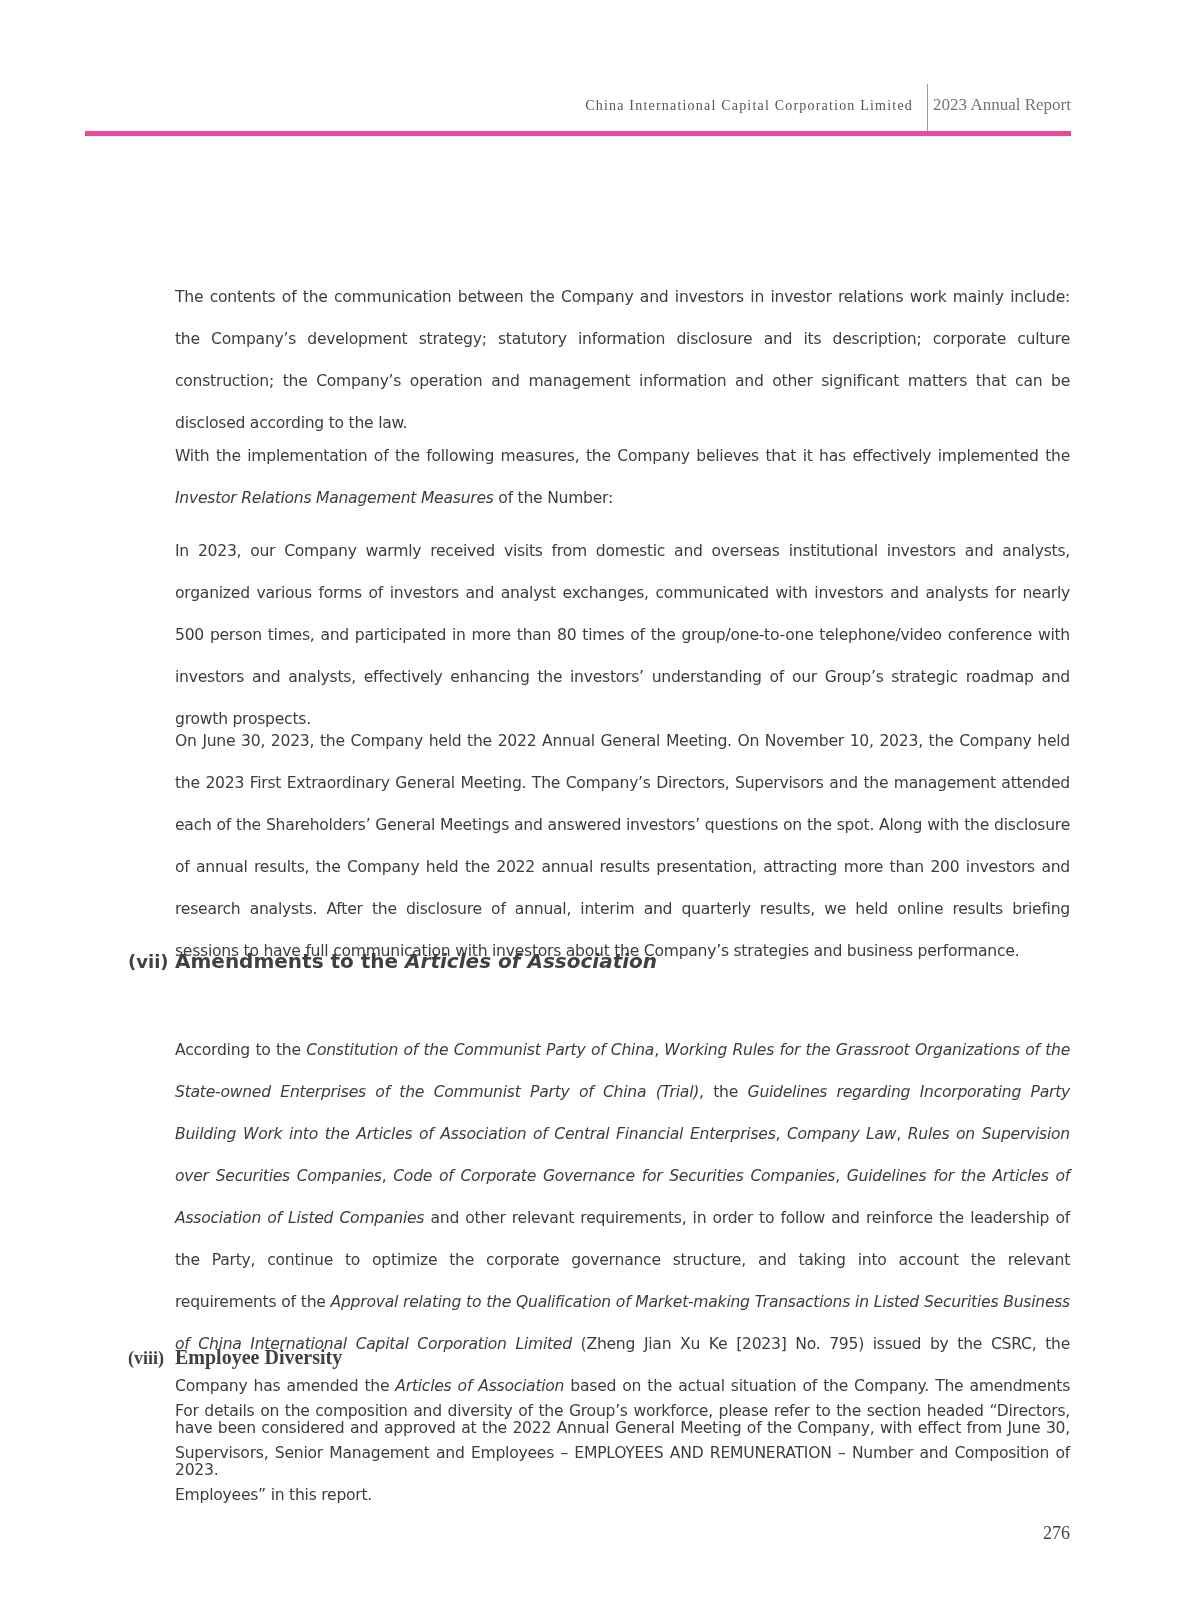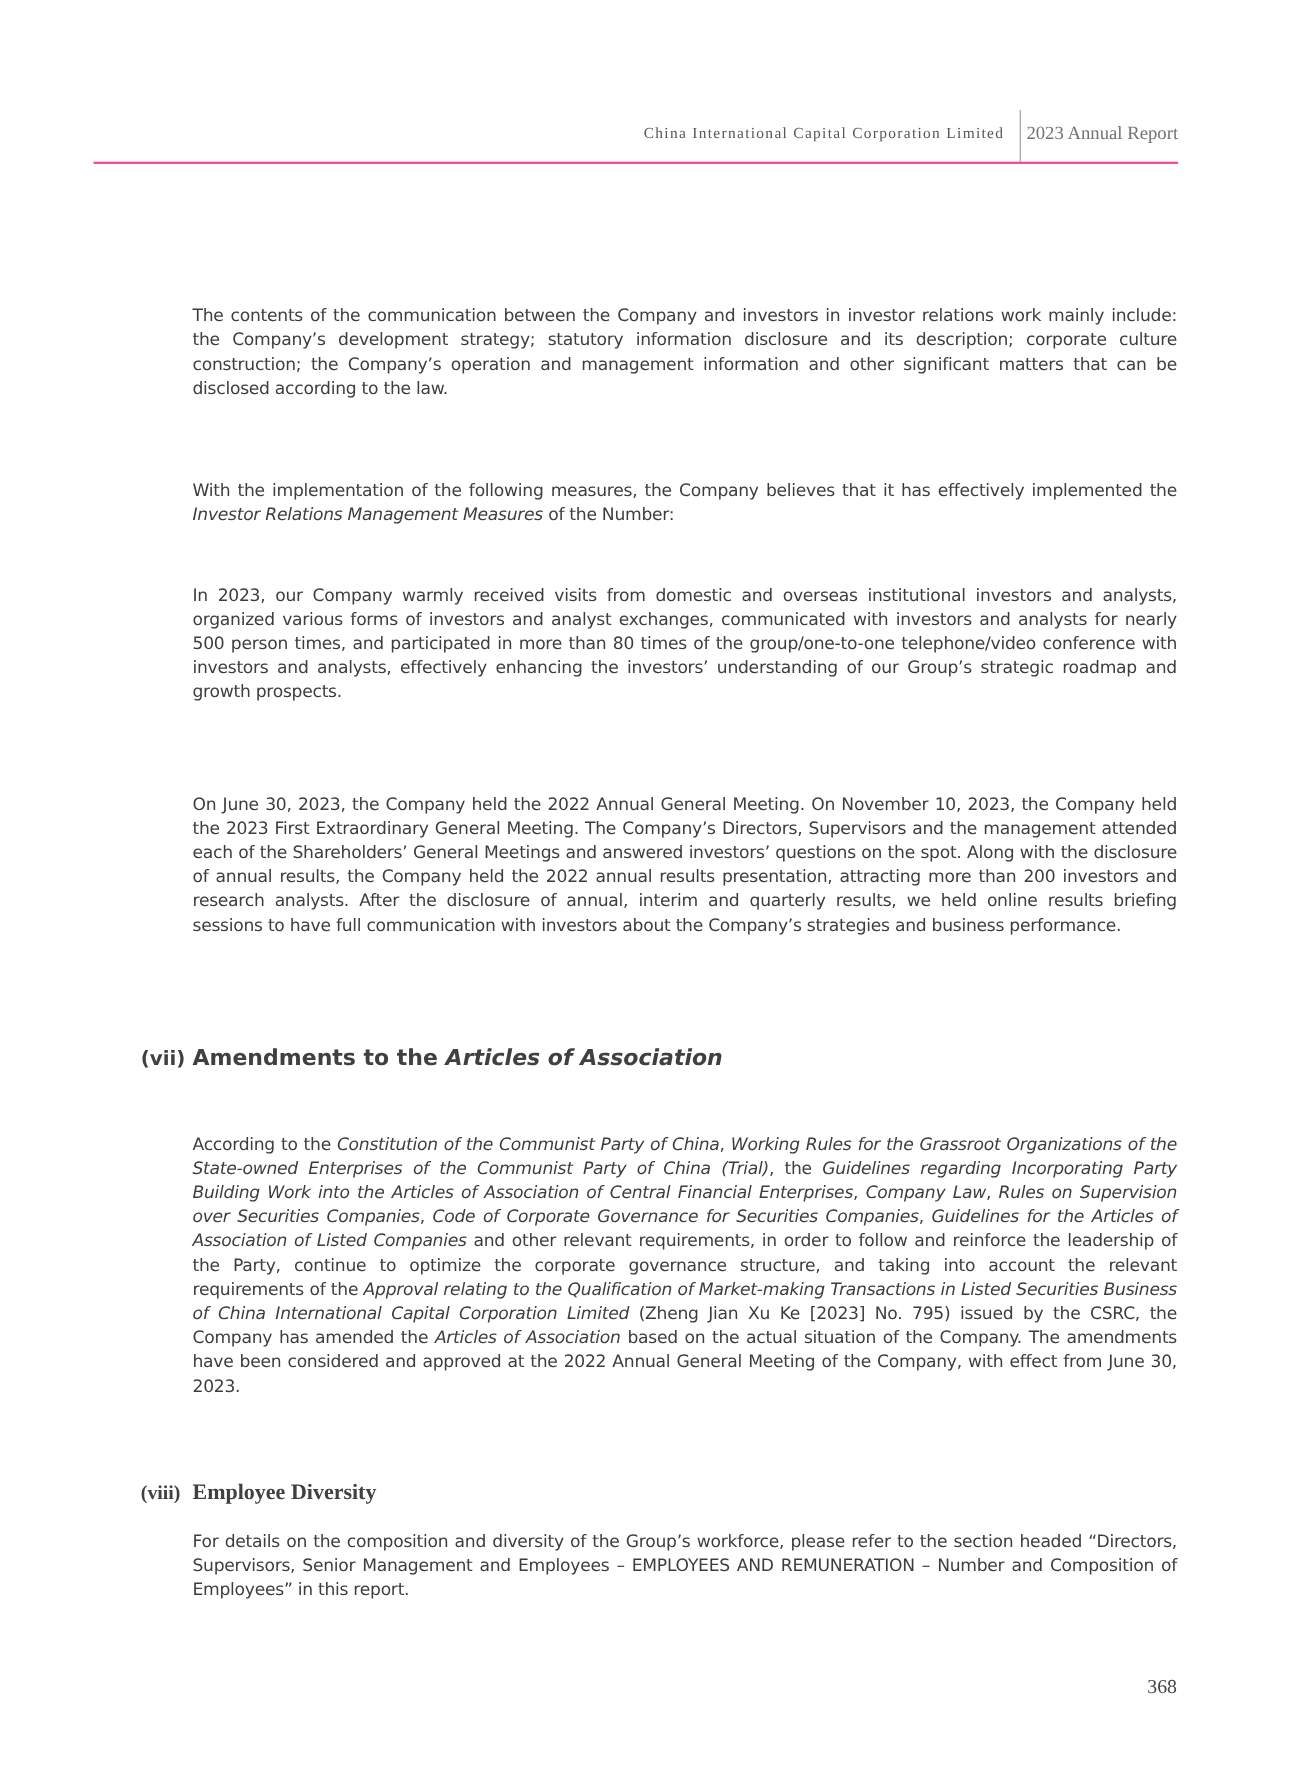--- a/index.html
+++ b/index.html
@@ -1,37 +1,37 @@
 <!DOCTYPE html>
 <html><head>
 <meta charset="utf-8">
 <style>
   html, body { margin: 0; padding: 0; }
   body {
     width: 1190px; height: 1615px; background: #ffffff; position: relative;
     font-family: "DejaVu Sans", sans-serif; color: #3a3a3a; overflow: hidden;
   }
   .header {
-    position: absolute; left: 85px; top: 100px; width: 986px; height: 47px;
-    border-bottom: 2px solid #ec4899;
+    position: absolute; left: 85px; top: 84px; width: 986px; height: 47px;
+    border-bottom: 5px solid #ec4899;
   }
   .header .company {
     position: absolute; right: 158px; top: 14px;
     font-family: "Liberation Serif", serif; font-size: 14px; letter-spacing: 1.2px; color: #555;
   }
   .header .sep {
     position: absolute; right: 143px; top: 0; width: 1px; height: 47px; background: #9a9a9a;
   }
   .header .report {
     position: absolute; right: 0; top: 11px;
     font-family: "Liberation Serif", serif; font-size: 17px; color: #737373;
   }
   .content { position: absolute; left: 175px; width: 895px; }
   p.para {
-    margin: 0; font-size: 15.6px; line-height: 22px; color: #3d3d3d;
+    margin: 0; font-size: 15.6px; line-height: 42px; color: #3d3d3d;
     text-align: justify; letter-spacing: -0.25px;
   }
   .heading {
     position: absolute; left: 128px; font-weight: bold; color: #404040;
     font-size: 20px;
   }
   .heading .num { display: inline-block; width: 47px; font-size: 18px; }
   .heading em { font-style: italic; }
   .pagenum {
     position: absolute; right: 120px; top: 1523px;
@@ -72,13 +72,13 @@
 </div>
 
 <div class="heading" style="top:1346px;font-family:Liberation Serif, serif;">
   <span class="num">(viii)</span><span>Employee Diversity</span>
 </div>
 
 <div class="content" style="top:1390px;">
   <p class="para">For details on the composition and diversity of the Group’s workforce, please refer to the section headed “Directors, Supervisors, Senior Management and Employees – EMPLOYEES AND REMUNERATION – Number and Composition of Employees” in this report.</p>
 </div>
 
-<div class="pagenum">368</div>
+<div class="pagenum">276</div>
 
 </body></html>

